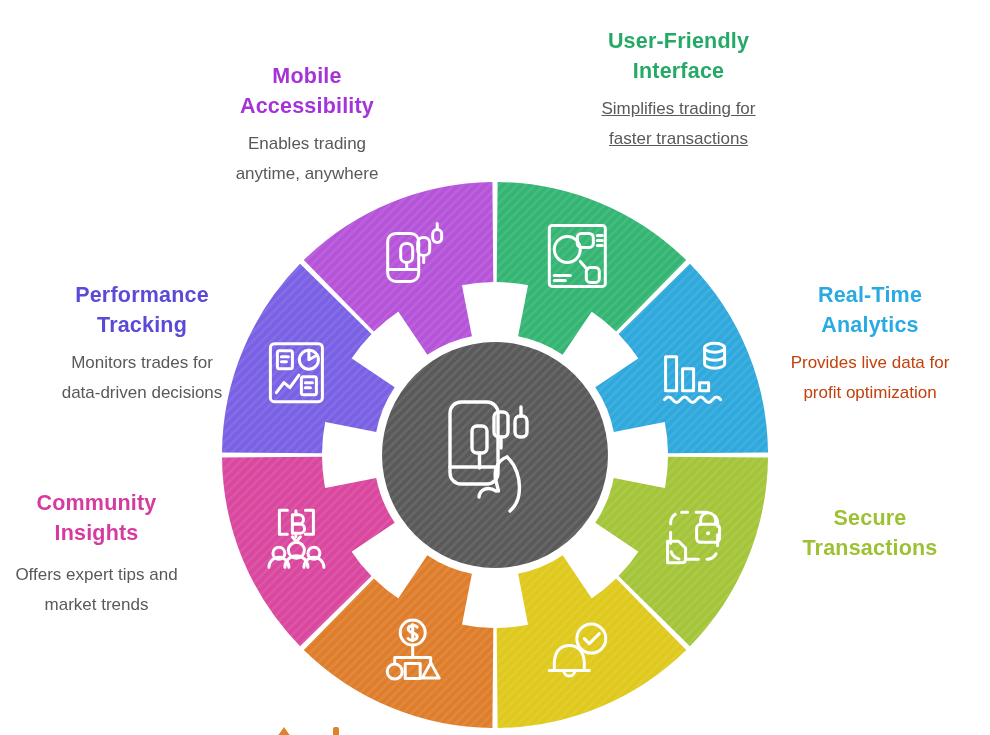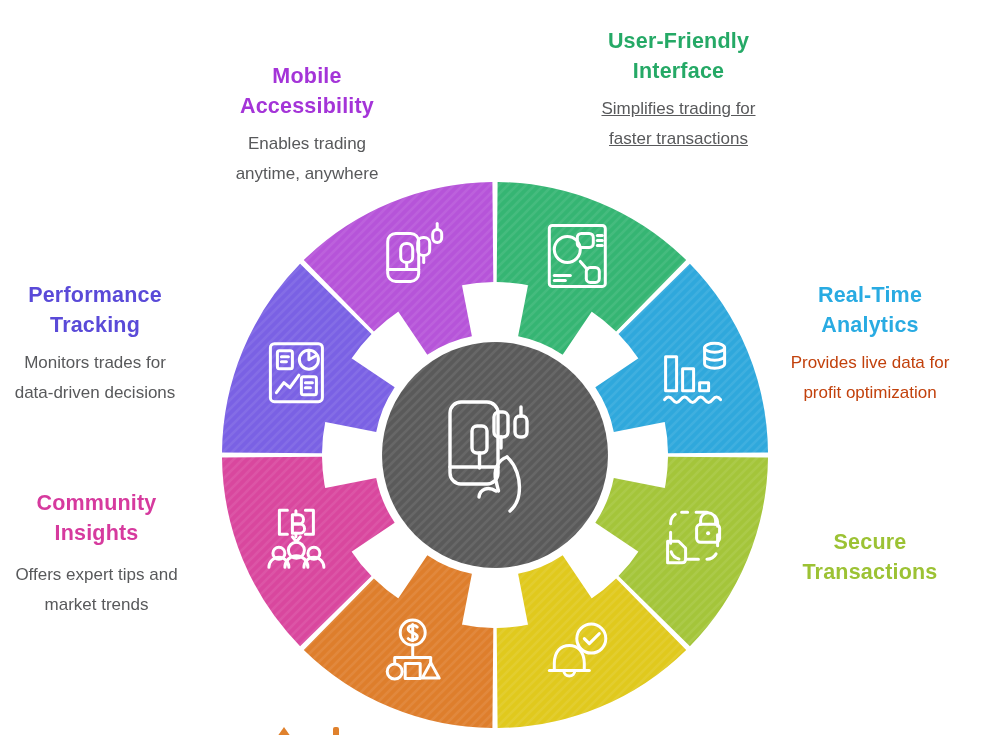--- a/index.html
+++ b/index.html
@@ -7,21 +7,21 @@
        font-family:"Liberation Sans","DejaVu Sans",sans-serif;}
   svg.wheel{position:absolute;left:0;top:0;}
   .ic{fill:none;stroke:#ffffff;stroke-width:3;stroke-linecap:round;stroke-linejoin:round;}
   .ic2{fill:none;stroke:#ffffff;stroke-width:3.4;stroke-linecap:round;stroke-linejoin:round;}
   .icf{fill:#ffffff;stroke:none;}
   .label{position:absolute;text-align:center;}
   .label h3{margin:0;font-size:21.5px;line-height:30px;font-weight:700;letter-spacing:.2px;}
   .label p{margin:8px auto;font-size:17px;line-height:30px;}
   #lbl-mobile{left:207px;top:26px;width:200px;}      #lbl-mobile p{max-width:178px;}
   #lbl-user{left:576px;top:26px;width:205px;}        #lbl-user p{max-width:184px;text-decoration:underline;}
-  #lbl-perf{left:0px;top:280px;width:190px;}         #lbl-perf p{max-width:172px;}
+  #lbl-perf{left:0px;top:280px;width:190px;padding-left:47px;}         #lbl-perf p{max-width:172px;}
   #lbl-real{left:772px;top:280px;width:196px;text-align:center;}       #lbl-real p{max-width:182px;}
   #lbl-comm{left:-6px;top:488px;width:205px;}        #lbl-comm p{max-width:205px;margin-top:12px;}
   #lbl-secure{left:770px;top:503px;width:200px;}     #lbl-secure p{max-width:178px;}
   .fragment{position:absolute;top:727px;left:270px;height:10px;}
   .fragment .frag-a{position:absolute;left:7px;top:0;width:14px;height:10px;display:block;
       clip-path:polygon(50% 0,100% 100%,0 100%);}
   .fragment .frag-b{position:absolute;left:63px;top:0;width:6px;height:10px;display:block;border-radius:2px;}
 </style>
 </head>
 <body>
@@ -198,19 +198,19 @@
   <h3 style="color: rgb(41, 171, 226);">Real-Time Analytics</h3>
   <p style="color: #c2410c;">Provides live data for profit optimization</p>
 </div>
 
 <div class="label" id="lbl-comm">
   <h3 style="color: rgb(214, 58, 158);">Community Insights</h3>
   <p style="color: rgb(88, 89, 91);">Offers expert tips and market trends</p>
 </div>
 
 <div class="label" id="lbl-secure">
-  <h3 style="color: rgb(156, 194, 52); margin-top: 24px;">Secure Transactions</h3>
+  <h3 style="color: rgb(156, 194, 52);">Secure Transactions</h3>
 </div>
 
 <div class="fragment">
   <span class="frag-a" style="background: rgb(224, 129, 44);"></span>
   <span class="frag-b" style="background: rgb(224, 129, 44);"></span>
 </div>
 
 </body></html>

